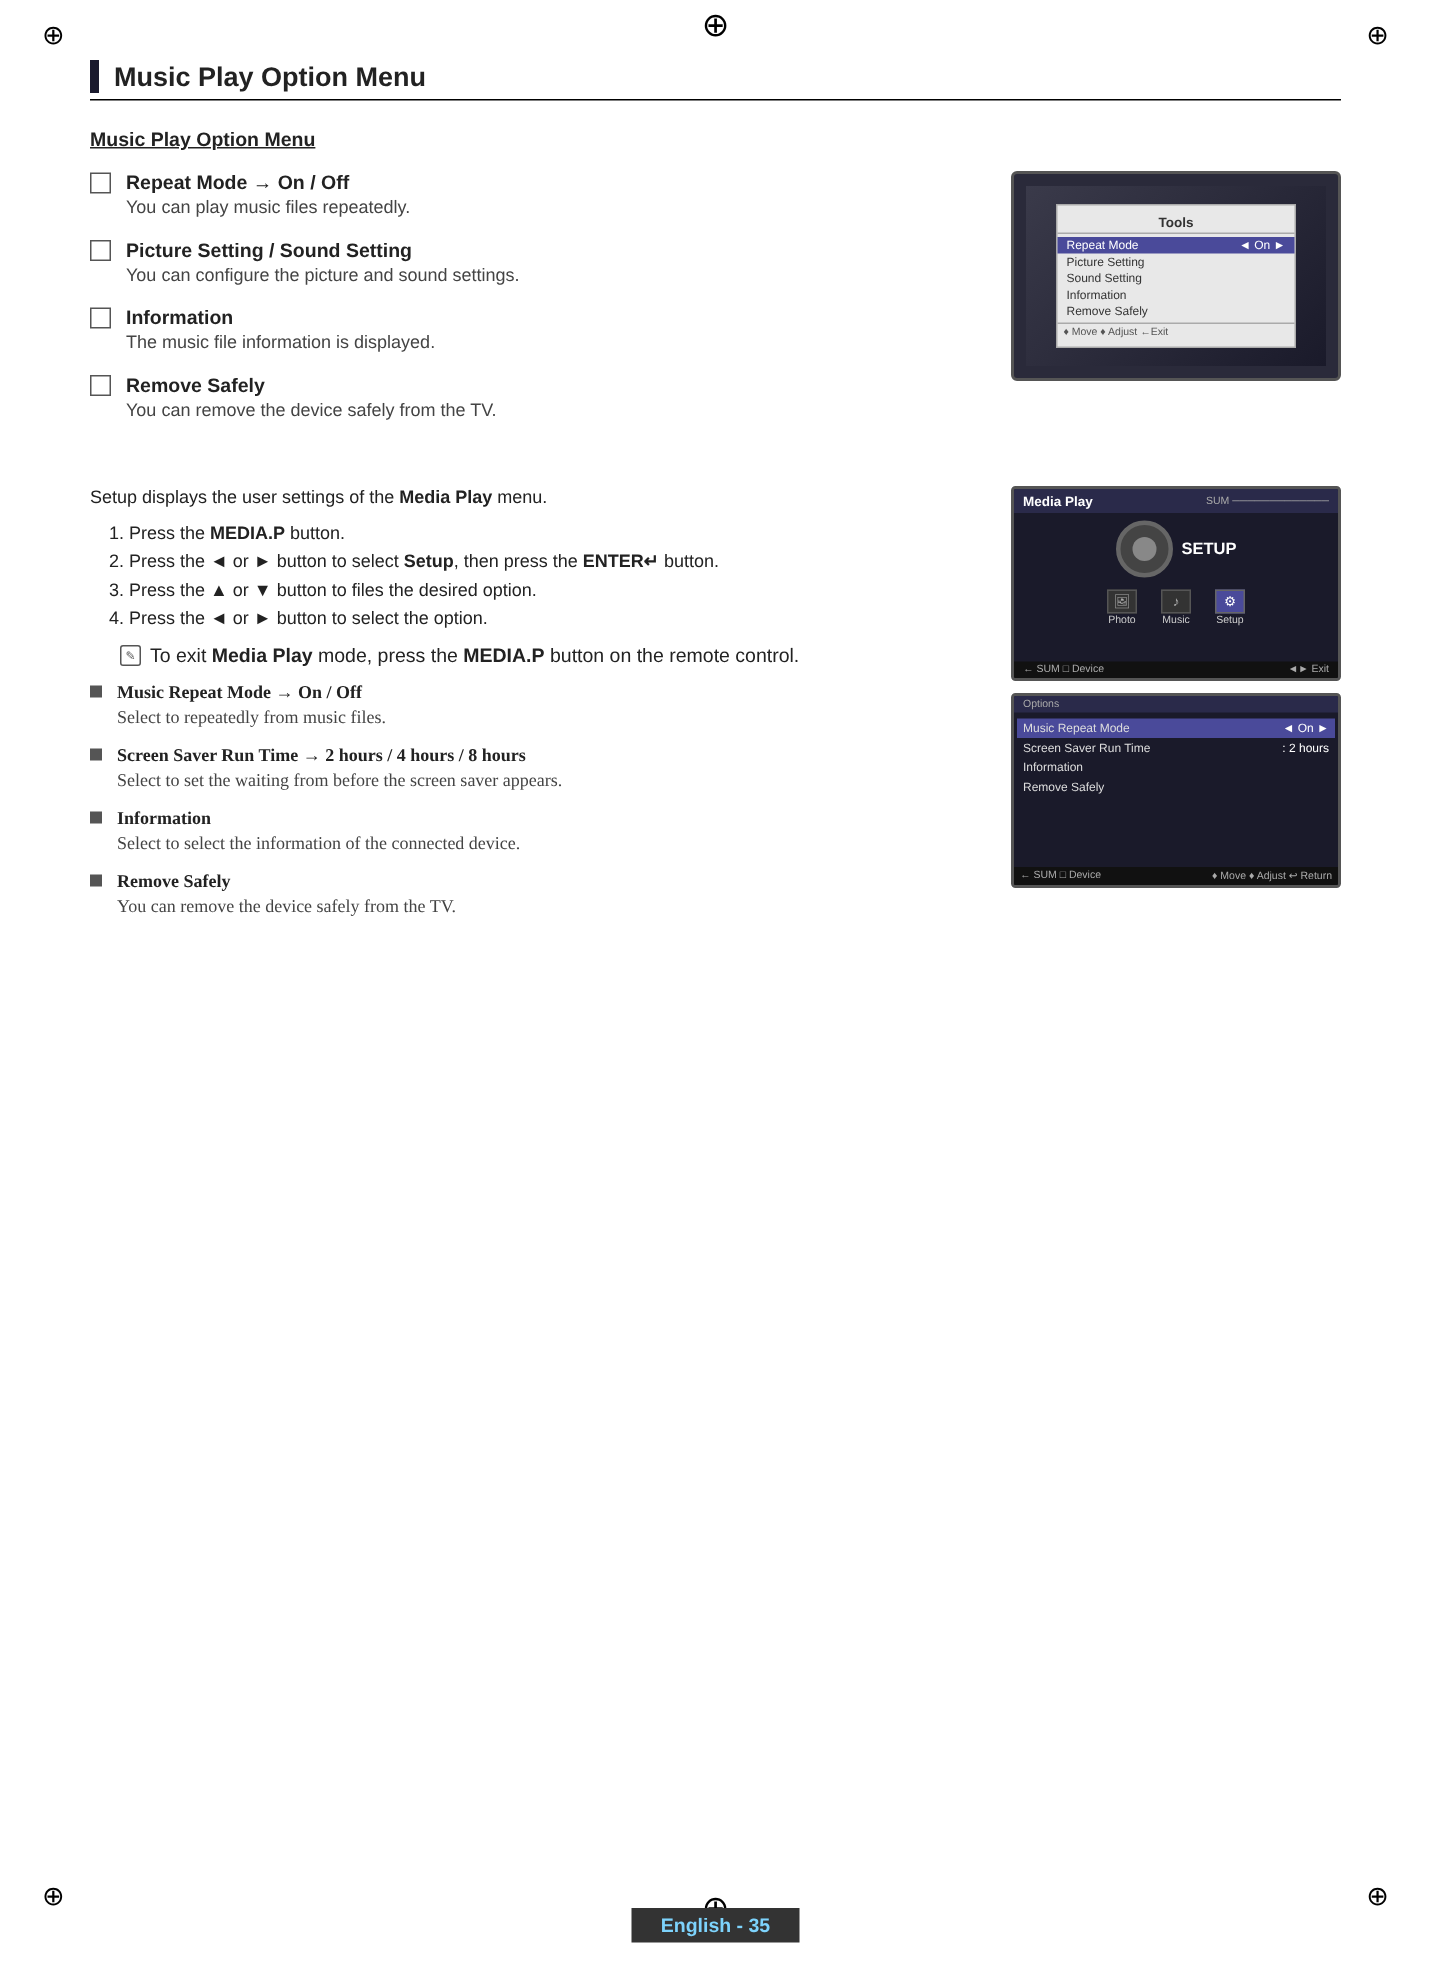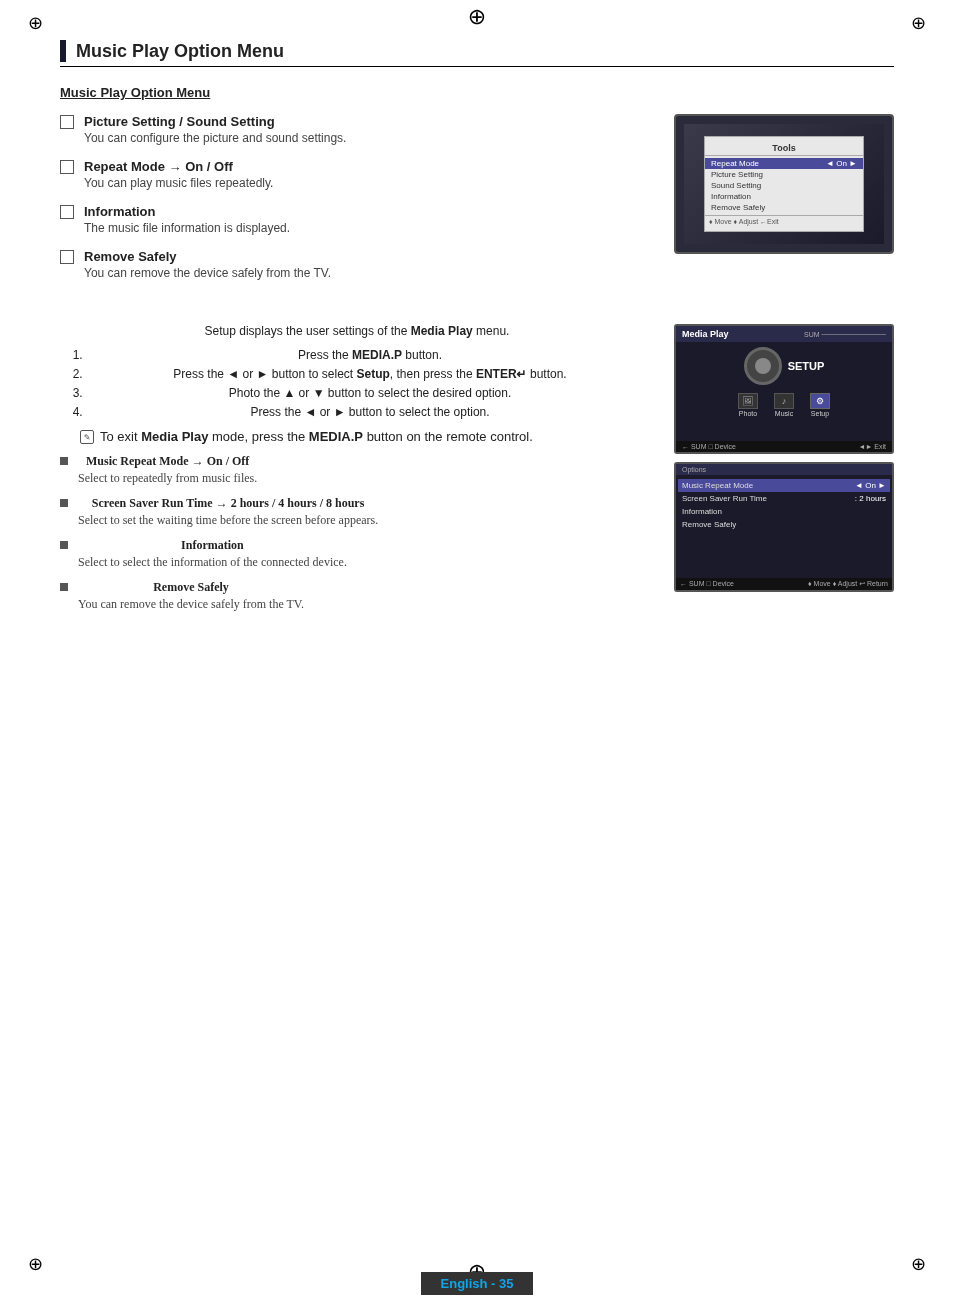--- a/index.html
+++ b/index.html
@@ -162,21 +162,20 @@
       margin-top: 10px;
     }
 
     
     .steps-content {
       display: flex;
       gap: 20px;
     }
     .steps-left {
       flex: 1;
-      text-align: center;
     }
     .steps-right {
       width: 220px;
       flex-shrink: 0;
       display: flex;
       flex-direction: column;
       gap: 8px;
     }
 
     .intro-text {
@@ -312,21 +311,21 @@
       position: absolute;
       bottom: 20px;
       left: 0;
       right: 0;
       display: flex;
       justify-content: center;
       align-items: center;
     }
     .page-footer-box {
       background: #333;
-      color: #0ea5e9;
+      color: #7dd3fc;
       padding: 4px 20px;
       font-size: 13px;
       font-weight: bold;
     }
 
     .bottom-meta {
       position: absolute;
       bottom: 8px;
       left: 50px;
       right: 50px;
@@ -356,33 +355,33 @@
 
     <div class="subsection-title">Music Play Option Menu</div>
 
     <div class="content-with-image">
       <div class="content-left">
 
         <div class="menu-item">
           <div class="checkbox-icon"></div>
           <div class="menu-item-content">
             <div class="menu-item-title">
-              <b>Picture Setting / Sound Setting</b>
-            </div>
-            <div class="menu-item-desc">You can configure the picture and sound settings.</div>
+              <b>Repeat Mode</b> → On / Off
+            </div>
+            <div class="menu-item-desc">You can play music files repeatedly.</div>
           </div>
         </div>
 
         <div class="menu-item">
           <div class="checkbox-icon"></div>
           <div class="menu-item-content">
             <div class="menu-item-title">
-              <b>Repeat Mode</b> → On / Off
-            </div>
-            <div class="menu-item-desc">You can play music files repeatedly.</div>
+              <b>Picture Setting / Sound Setting</b>
+            </div>
+            <div class="menu-item-desc">You can configure the picture and sound settings.</div>
           </div>
         </div>
 
         <div class="menu-item">
           <div class="checkbox-icon"></div>
           <div class="menu-item-content">
             <div class="menu-item-title">
               <b>Information</b>
             </div>
             <div class="menu-item-desc">The music file information is displayed.</div>
@@ -438,21 +437,21 @@
     <div class="steps-content">
       <div class="steps-left">
 
         <p class="intro-text">
           Setup displays the user settings of the <b>Media Play</b> menu.
         </p>
 
         <ol class="numbered-steps">
           <li>Press the <b>MEDIA.P</b> button.</li>
           <li>Press the ◄ or ► button to select <b>Setup</b>, then press the <b>ENTER↵</b> button.</li>
-          <li>Photo the ▲ or ▼ button to select the desired option.</li>
+          <li>Press the ▲ or ▼ button to files the desired option.</li>
           <li>Press the ◄ or ► button to select the option.</li>
         </ol>
 
         <div class="note-item">
           <div class="note-icon">✎</div>
           <span>
             To exit <b>Media Play</b> mode, press the <b>MEDIA.P</b> button on the remote control.
           </span>
         </div>
 
@@ -467,21 +466,21 @@
               <div class="bullet-desc">Select to repeatedly from music files.</div>
             </div>
           </div>
 
           <div class="bullet-item">
             <div class="square-bullet"></div>
             <div class="bullet-content">
               <div class="bullet-title">
                 <b>Screen Saver Run Time</b> → 2 hours / 4 hours / 8 hours
               </div>
-              <div class="bullet-desc">Select to set the waiting time before the screen before appears.</div>
+              <div class="bullet-desc">Select to set the waiting from before the screen saver appears.</div>
             </div>
           </div>
 
           <div class="bullet-item">
             <div class="square-bullet"></div>
             <div class="bullet-content">
               <div class="bullet-title">
                 <b>Information</b>
               </div>
               <div class="bullet-desc">Select to select the information of the connected device.</div>

